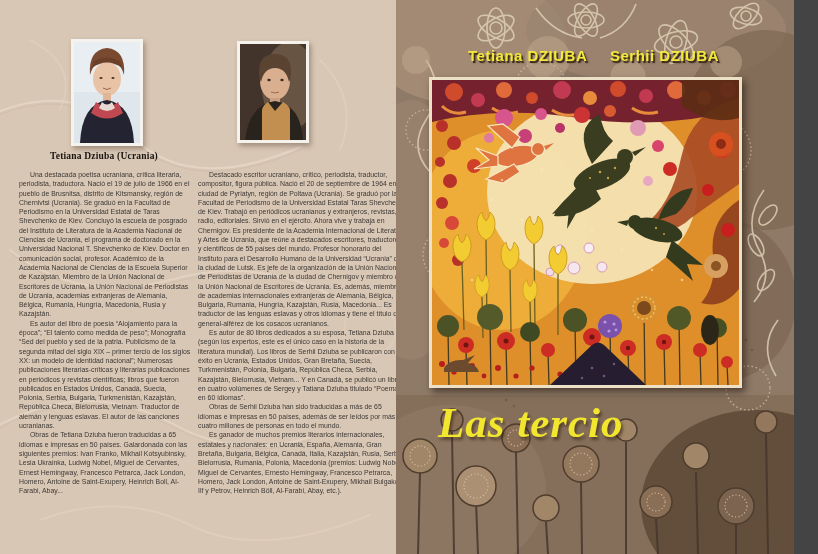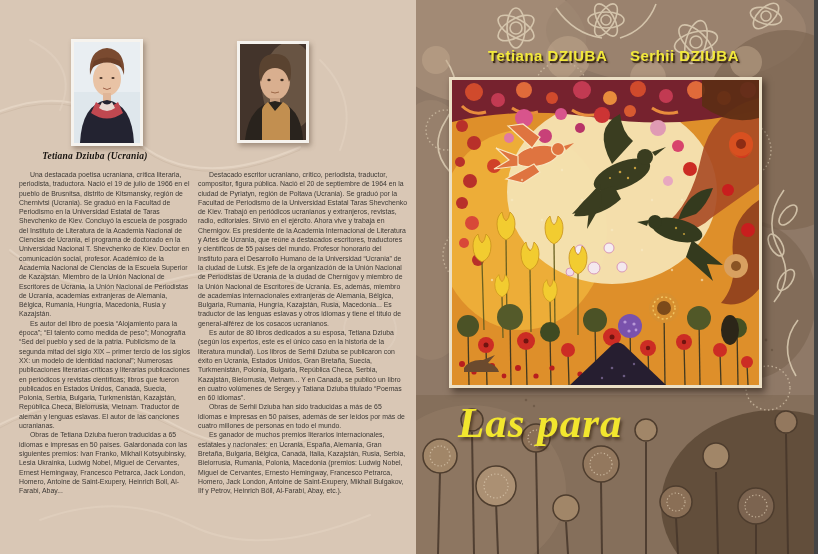--- a/index.html
+++ b/index.html
@@ -6,28 +6,28 @@
   .book{position:relative;width:818px;height:554px;overflow:hidden;font-family:"Liberation Sans",sans-serif;}
   
   .page{position:absolute;top:0;height:554px;}
   .back{left:0;width:420px;background:#d9c7b5;}
   .back .emboss{position:absolute;left:0;top:0;}
   .photo{position:absolute;margin:0;background:#fff;border:3px solid #f6f3ee;box-shadow:2px 3px 5px rgba(90,70,55,.45);}
   .photo svg{display:block;}
   .photo.p1{left:71px;top:39px;}
   .photo.p2{left:237px;top:41px;}
   .caption{position:absolute;margin:0;font-family:"Liberation Serif",serif;font-weight:bold;font-size:9.5px;color:#181410;text-align:center;letter-spacing:.2px;}
-  .caption.c1{left:5px;width:180px;top:151px;font-style:italic;}
+  .caption.c1{left:14px;width:180px;top:151px;}
   .caption.c2{left:196px;width:214px;top:151px;}
   .bio{position:absolute;font-size:6.9px;line-height:9.3px;color:#3c3834;text-align:left;}
   .bio p{margin:0;text-indent:11px;}
   .bio.b1{left:19px;top:170px;width:172px;}
   .bio.b2{left:198px;top:170px;width:209px;}
   
-  .front{left:416px;width:318px;background:#8f7967;}
+  .front{left:396px;width:318px;background:#8f7967;}
   .front .pattern{position:absolute;left:0;top:0;}
   .name{position:absolute;top:47px;font-size:15px;font-weight:bold;color:#f2e93a;letter-spacing:.5px;white-space:nowrap;
         text-shadow:1.5px 1.5px 0 #42301d, 2px 2px 2px rgba(40,25,10,.6);}
   .name.n1{left:72px;}
   .name.n2{left:214px;}
   .painting{position:absolute;left:33px;top:77px;width:307px;height:305px;border:3px solid #ece0c6;
             box-shadow:3px 4px 7px rgba(25,15,8,.55);background:#e1922c;}
   .painting svg{display:block;}
   .title{position:absolute;font-family:"Liberation Serif",serif;font-style:italic;font-weight:bold;
          color:#f2e62e;white-space:nowrap;font-size:43px;letter-spacing:1px;
@@ -434,15 +434,15 @@
           <circle cx="160" cy="150" r="1.3"></circle>
             <circle cx="190" cy="170" r="1.2"></circle>
             <circle cx="110" cy="90" r="1.2"></circle>
           <circle cx="250" cy="200" r="1.3"></circle>
             <circle cx="40" cy="200" r="1.2"></circle>
             <circle cx="220" cy="190" r="1.2"></circle>
         </g>
       </svg>
     </div>
 
-    <div class="title t1">Las para</div>
+    <div class="title t1">Las tercio</div>
   </section>
 </div>
 
 </body></html>

